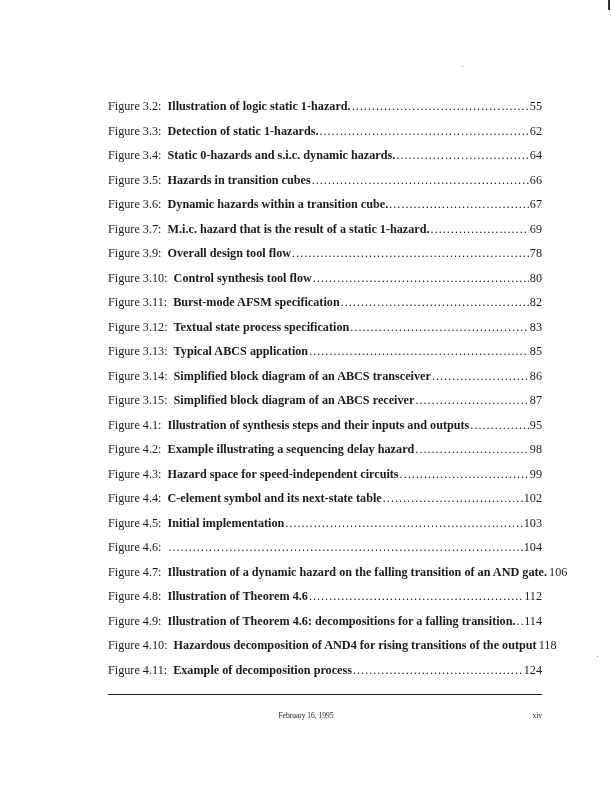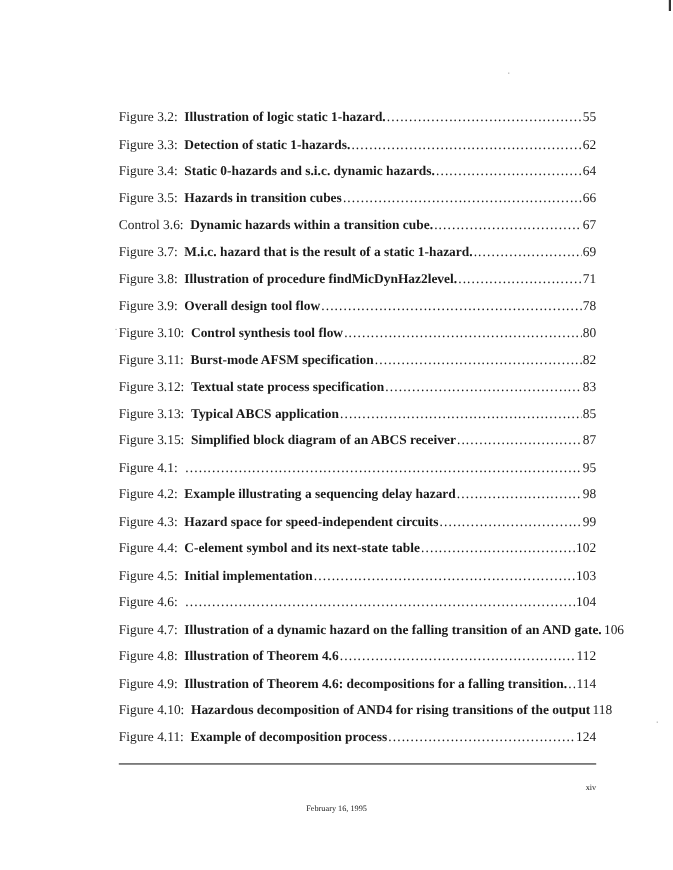--- a/index.html
+++ b/index.html
@@ -73,21 +73,20 @@
       height: 1px;
       background: #222;
     }
     .footer-date {
       position: absolute;
       left: 0;
       width: 612px;
       top: 711px;
       text-align: center;
       font-size: 7.5px;
-      margin-top: 19px;
     }
     .footer-page {
       position: absolute;
       right: 70px;
       top: 711px;
       font-size: 7.5px;
       margin-left: 16px;
     }
   </style>
 </head>
@@ -117,38 +116,32 @@
     <span class="leader"></span>
     <span class="page">64</span>
   </div>
   <div class="entry">
     <span class="label">Figure 3.5:</span>
     <span class="title">Hazards in transition cubes</span>
     <span class="leader"></span>
     <span class="page">66</span>
   </div>
   <div class="entry">
-    <span class="label">Control 3.6:</span>
+    <span class="label">Figure 3.6:</span>
     <span class="title">Dynamic hazards within a transition cube.</span>
     <span class="leader"></span>
     <span class="page">67</span>
   </div>
   <div class="entry">
     <span class="label">Figure 3.7:</span>
     <span class="title">M.i.c. hazard that is the result of a static 1-hazard.</span>
     <span class="leader"></span>
     <span class="page">69</span>
   </div>
   <div class="entry">
-    <span class="label">Figure 3.8:</span>
-    <span class="title">Illustration of procedure findMicDynHaz2level.</span>
-    <span class="leader"></span>
-    <span class="page">71</span>
-  </div>
-  <div class="entry">
     <span class="label">Figure 3.9:</span>
     <span class="title">Overall design tool flow</span>
     <span class="leader"></span>
     <span class="page">78</span>
   </div>
   <div class="entry">
     <span class="label">Figure 3.10:</span>
     <span class="title">Control synthesis tool flow</span>
     <span class="leader"></span>
     <span class="page">80</span>
@@ -165,27 +158,34 @@
     <span class="leader"></span>
     <span class="page">83</span>
   </div>
   <div class="entry">
     <span class="label">Figure 3.13:</span>
     <span class="title">Typical ABCS application</span>
     <span class="leader"></span>
     <span class="page">85</span>
   </div>
   <div class="entry">
+    <span class="label">Figure 3.14:</span>
+    <span class="title">Simplified block diagram of an ABCS transceiver</span>
+    <span class="leader"></span>
+    <span class="page">86</span>
+  </div>
+  <div class="entry">
     <span class="label">Figure 3.15:</span>
     <span class="title">Simplified block diagram of an ABCS receiver</span>
     <span class="leader"></span>
     <span class="page">87</span>
   </div>
   <div class="entry">
     <span class="label">Figure 4.1:</span>
+    <span class="title">Illustration of synthesis steps and their inputs and outputs</span>
     <span class="leader"></span>
     <span class="page">95</span>
   </div>
   <div class="entry">
     <span class="label">Figure 4.2:</span>
     <span class="title">Example illustrating a sequencing delay hazard</span>
     <span class="leader"></span>
     <span class="page">98</span>
   </div>
   <div class="entry">

